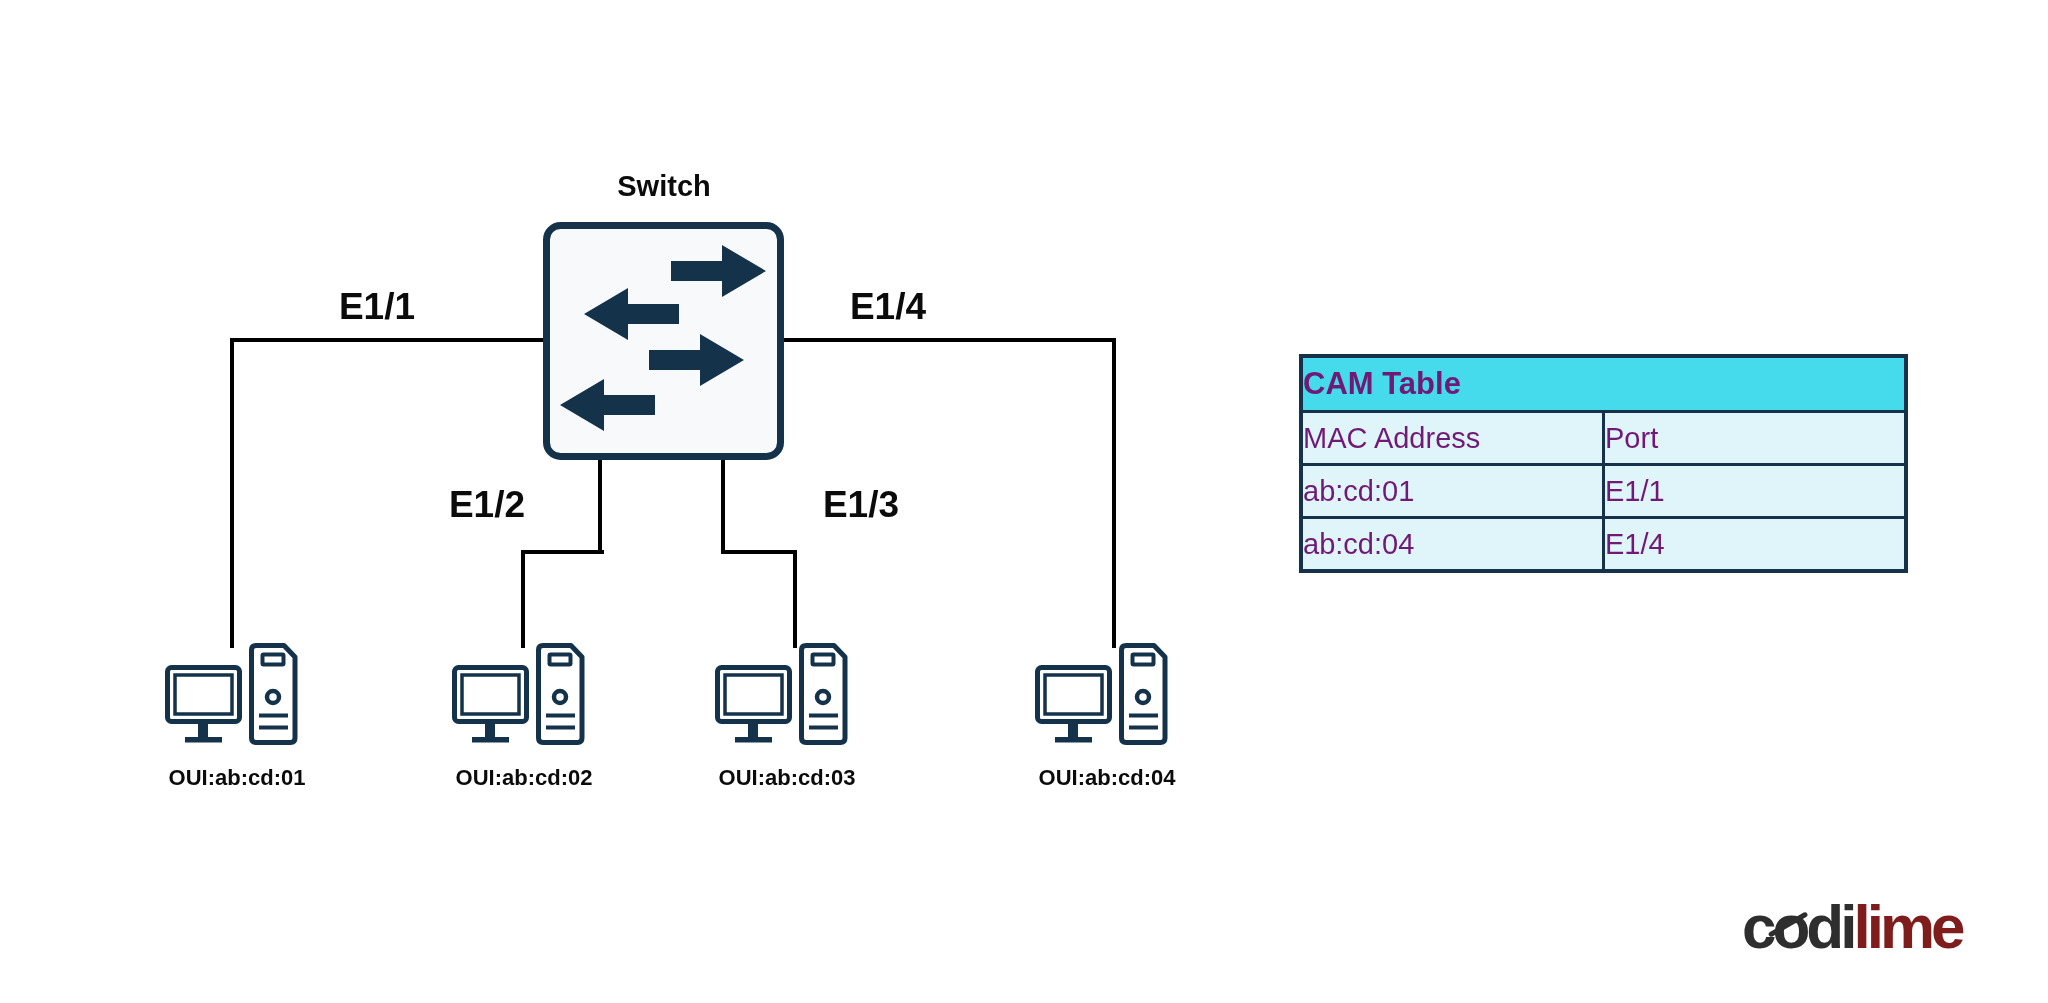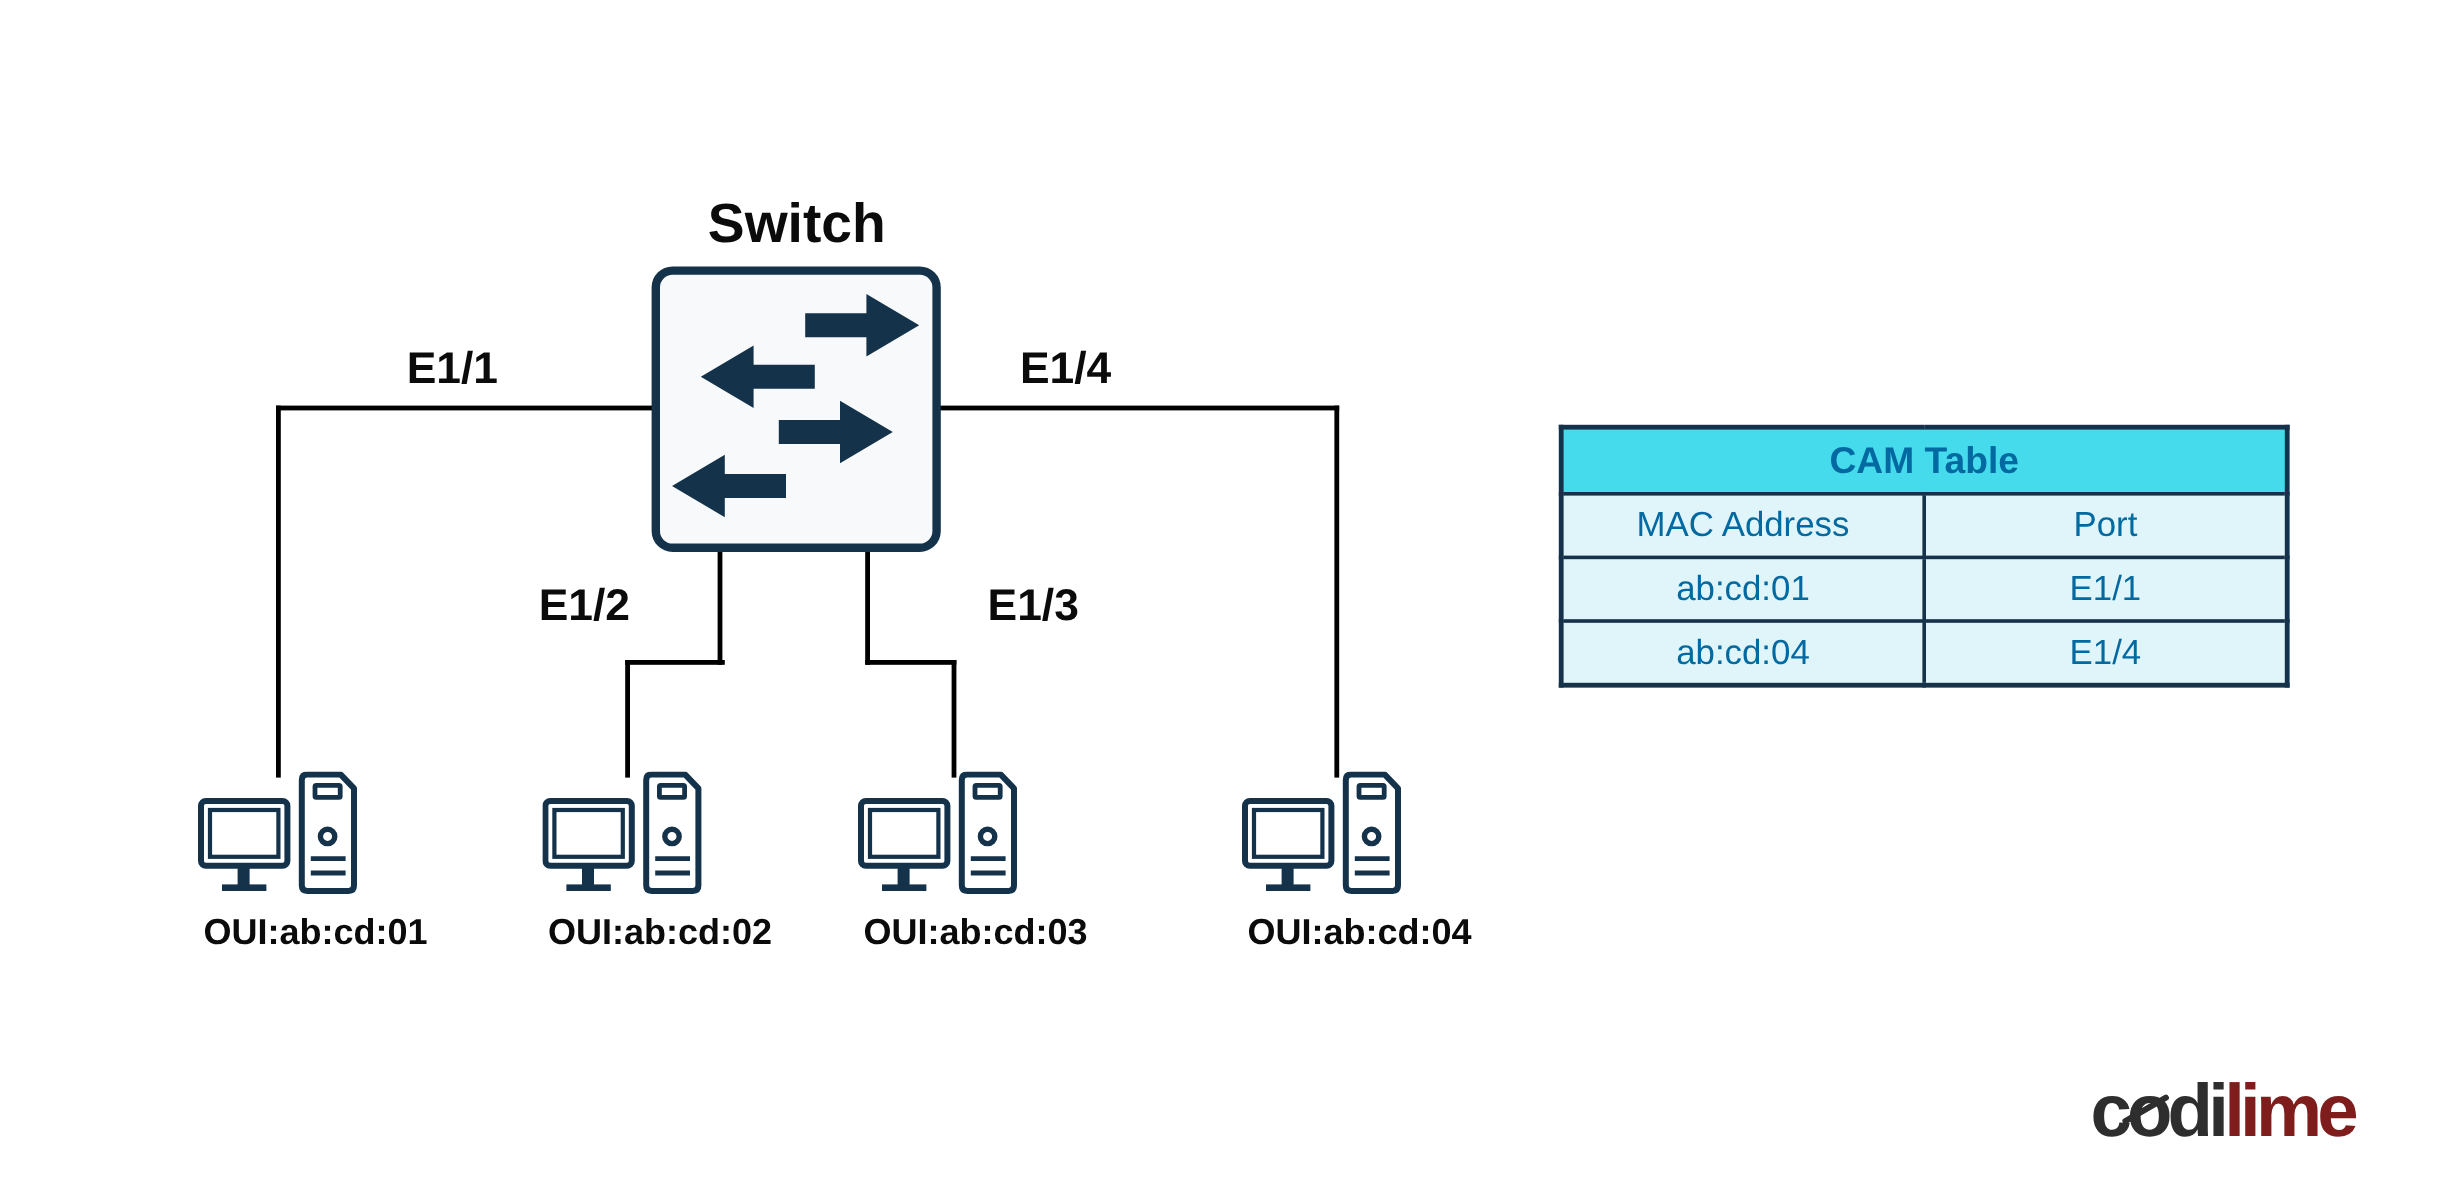--- a/index.html
+++ b/index.html
@@ -1,33 +1,33 @@
 <!DOCTYPE html>
 <html><head>
 <meta charset="utf-8">
 <style>
   html,body{margin:0;padding:0;background:#ffffff;}
   #stage{
     position:relative;width:2048px;height:1003px;background:#ffffff;overflow:hidden;
     font-family:"Liberation Sans","DejaVu Sans",sans-serif;color:#0d0d0d;
   }
   .lbl{position:absolute;transform:translateX(-50%);white-space:nowrap;font-weight:700;color:#0b0b0b;}
-  .switch-lbl{font-size:46px;line-height:40px;}
+  .switch-lbl{font-size:29px;line-height:40px;}
   .port-lbl{font-size:37px;line-height:40px;}
-  .host-lbl{font-size:30px;line-height:32px;margin-left:26px;}
+  .host-lbl{font-size:22px;line-height:32px;}
   .link{position:absolute;background:#000000;}
   .icon{position:absolute;}
   
   .cam{
     position:absolute;left:1299px;top:354px;border-collapse:collapse;table-layout:fixed;
     background:#e0f5fa;border:4px solid #16324a;
   }
   .cam td{
-    border:3px solid #16324a;text-align:center;vertical-align:middle;
-    font-size:29px;color:#0369a1;background:#e0f5fa;padding:0;
+    border:3px solid #16324a;vertical-align:middle;
+    font-size:29px;color:#701a75;background:#e0f5fa;padding:0;
   }
   .cam td.title-cell{background:#45daec;font-weight:700;font-size:31px;height:52px;}
   .cam td.cell{height:50px;width:299px;}
   .cam .raised{display:inline-block;transform:translateY(-8px);}
   
   .logo{
     position:absolute;left:1742px;top:896px;font-size:62px;line-height:62px;font-weight:700;
     letter-spacing:-4px;white-space:nowrap;
   }
   .logo .dark{color:#2e2e2e;}

